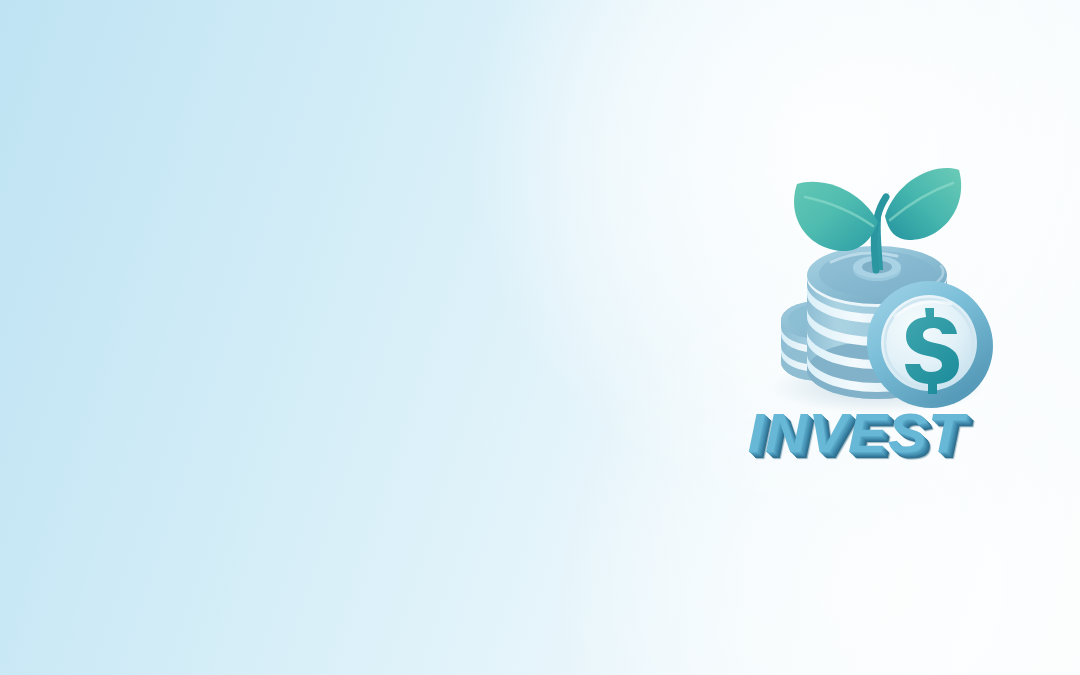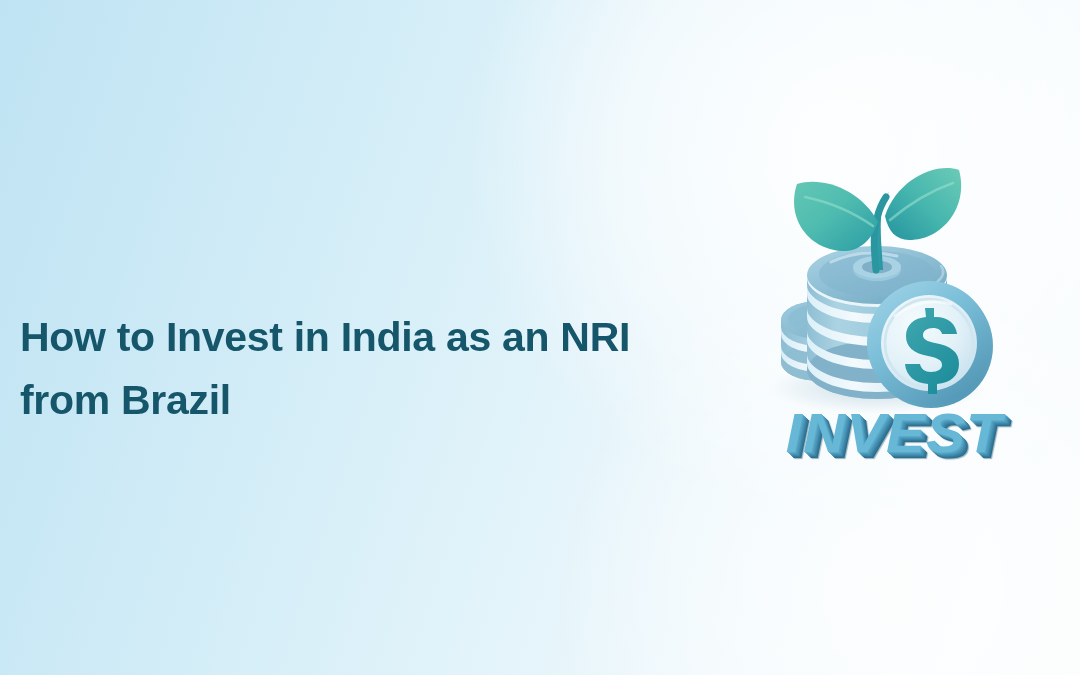--- a/index.html
+++ b/index.html
@@ -74,21 +74,21 @@
     height: 330px;
   }
   .art-svg { display: block; width: 260px; height: 330px; }
 
   
   .invest-word {
     position: absolute;
     left: 752px;
     top: 404px;
     width: 246px;
-    text-align: right;
+    text-align: left;
     font-family: "Liberation Sans", sans-serif;
     font-weight: bold;
     font-style: italic;
     font-size: 56px;
     line-height: 58px;
     letter-spacing: 1px;
     color: #67b7d6;
     transform: skewX(0deg);
     text-shadow:
       1px 1px 0 #5aa9c9,
@@ -103,24 +103,20 @@
   .invest-word span { display: inline-block; transform: scaleX(1.04); }
 </style>
 </head>
 <body>
 
 <div class="banner">
 
   <div class="bg-bloom"></div>
   <div class="bg-bloom-2"></div>
 
-  <h1 class="headline">
-    <span class="headline-line">How to Invest in India as an NRI</span>
-    <span class="headline-line">from Brazil</span>
-  </h1>
 
   <div class="illustration">
     <svg class="art-svg" viewBox="0 0 260 330" xmlns="http://www.w3.org/2000/svg">
       <defs>
         <linearGradient id="gLeafL" x1="0" y1="0" x2="1" y2="1">
           <stop offset="0%" stop-color="#63c7b4"></stop>
           <stop offset="45%" stop-color="#4fbcb0"></stop>
           <stop offset="100%" stop-color="#2a9ca4"></stop>
         </linearGradient>
         <linearGradient id="gLeafR" x1="1" y1="0" x2="0" y2="1">

